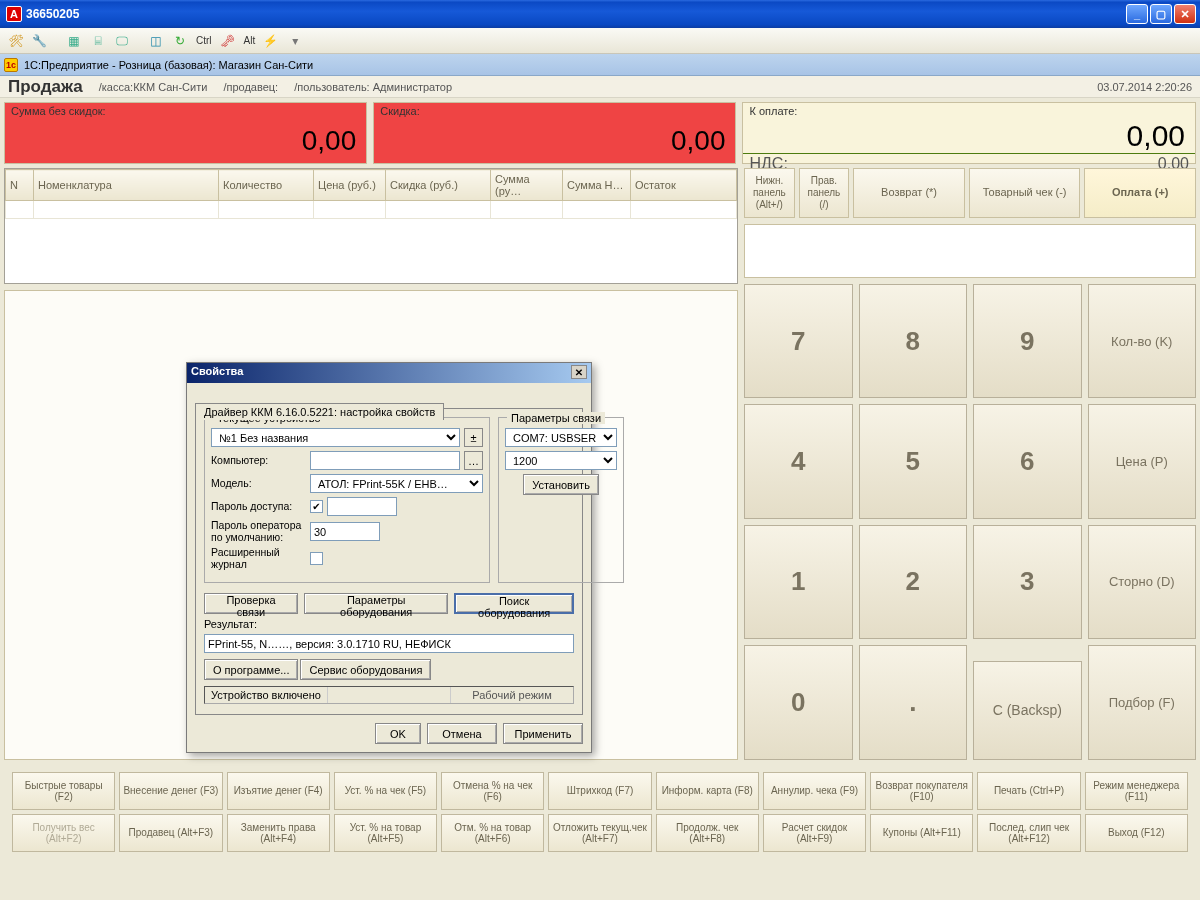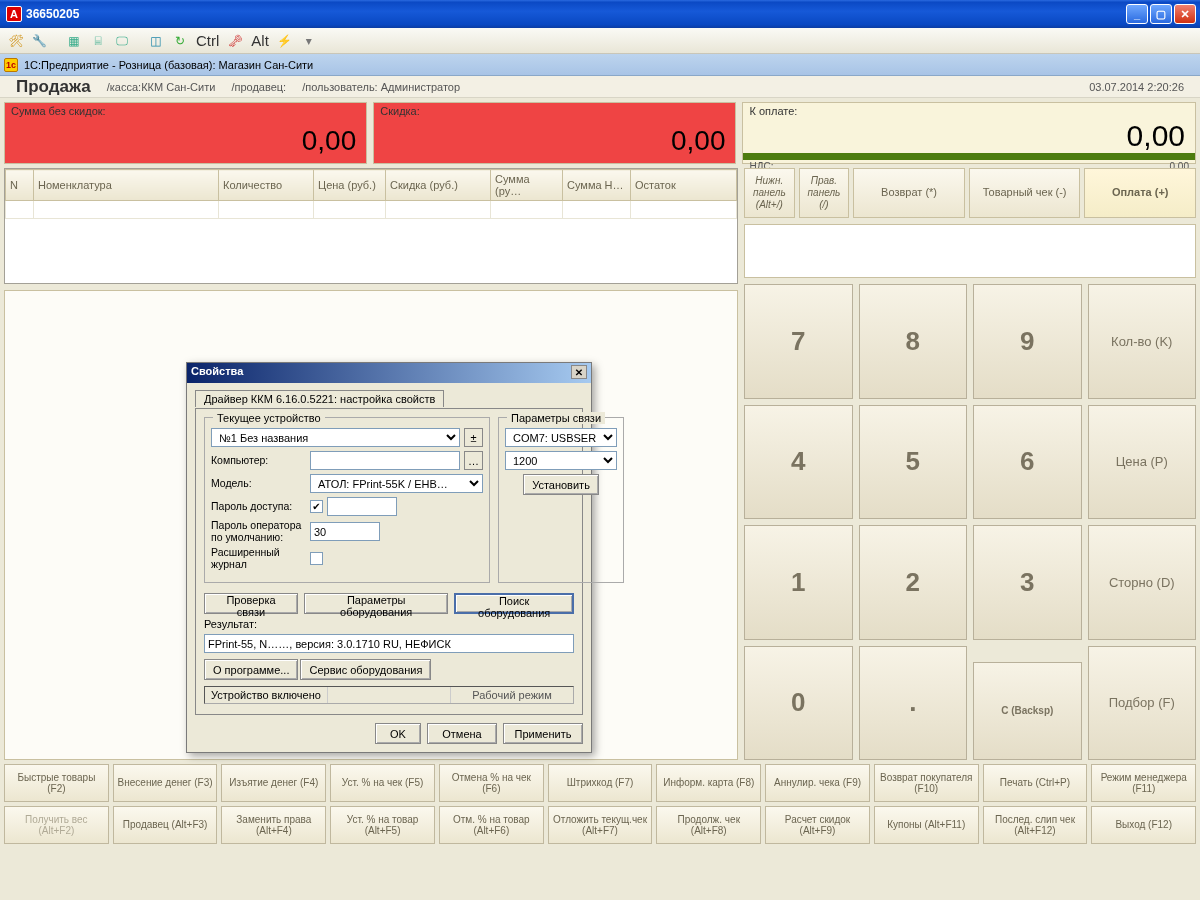--- a/index.html
+++ b/index.html
@@ -34,63 +34,63 @@
   }
   .winbtn.close { background: linear-gradient(#f08070,#d03010);}
   
   .toolbar {
     height: 26px; background: linear-gradient(#fafaf5,#e9e6d7);
     border-bottom: 1px solid #c9c6b8;
     display:flex;align-items:center;gap:4px;padding:0 6px;
   }
   .tbtn { width:20px;height:20px;display:flex;align-items:center;justify-content:center;
     border:1px solid transparent;cursor:pointer;font-size:12px;}
-  .tlabel{font-size:15px;color:#333;padding:0 2px;}
+  .tlabel{font-size:10px;color:#333;padding:0 2px;}
   
   .subtitlebar{
     height:22px;background:linear-gradient(#bdd4ee,#a8c4e6);
     border-bottom:1px solid #8aa8c8;
     display:flex;align-items:center;padding-left:4px;gap:6px;font-size:11px;color:#000;
   }
   .subtitlebar .ico{width:14px;height:14px;background:#fc0;border:1px solid #b70;border-radius:2px;
     display:flex;align-items:center;justify-content:center;font-size:9px;color:#b00;font-weight:bold;}
   
   .hdr {
     height:22px;background:#f3f0e4;border-bottom:1px solid #d8d5c6;
-    display:flex;align-items:center;padding:0 16px;gap:16px;font-size:11px;color:#555;
+    display:flex;align-items:center;padding:0 8px;gap:16px;font-size:11px;color:#555;
   }
   .hdr .bigtitle{font-size:17px;font-weight:bold;color:#333;}
   .hdr .r{margin-left:auto;color:#555;}
   
   .totals {
     display:flex;gap:6px;padding:4px;height:70px;
   }
   .sumbox {
     flex:1;border:1px solid #c9c0a0;background:#ef4444;display:flex;flex-direction:column;
   }
   .sumbox.yellow{background:#f9f4db;}
   .sumbox .lbl{padding:2px 6px;font-size:11px;color:#333;}
   .sumbox .val{font-size:28px;text-align:right;padding:0 10px;flex:1;display:flex;align-items:center;justify-content:flex-end;}
-  .ndsrow{display:flex;font-size:10px;padding:1px 6px;color:#555;border-top:7px solid #4d7c0f;}
+  .ndsrow{display:flex;font-size:16px;padding:1px 6px;color:#555;border-top:1px solid #4d7c0f;}
   .ndsrow span:last-child{margin-left:auto;}
   
   .main{
     display:flex;height:592px;gap:6px;padding:0 4px;
   }
   .leftcol{flex:1;display:flex;flex-direction:column;}
   .rightcol{width:452px;display:flex;flex-direction:column;gap:6px;}
   
   .actionrow{display:flex;gap:4px;height:50px;}
   .abtn{
     border:1px solid #c9c0a0;background:linear-gradient(#fbf8ee,#ece6d0);
     display:flex;align-items:center;justify-content:center;text-align:center;
     font-size:11px;color:#6b6550;padding:2px 4px;cursor:pointer;
     line-height:1.2;
   }
-  .abtn.short{flex:0.8;font-size:10px;font-style:italic;}
+  .abtn.short{flex:0.8;font-size:10px;}
   .abtn.long{flex:2;}
   .abtn.accent{background:linear-gradient(#fff6da,#f5edc8);font-weight:bold;}
   
   .spacerrow{height:54px;border:1px solid #c9c0a0;background:#fff;}
   
   .items{
     border:1px solid #a3a096;background:#fff;
     height:116px;margin-bottom:6px;flex-shrink:0;
   }
   .items table{width:100%;border-collapse:collapse;font-size:11px;}
@@ -102,23 +102,23 @@
   .items td{border:1px solid #e8e5d6;height:18px;}
   .restarea{flex:1;background:#fdfcf7;border:1px solid #c9c0a0;}
   
   .keypad{display:grid;grid-template-columns:repeat(4,1fr);gap:6px;flex:1;}
   .kbtn{
     border:1px solid #b8b09a;background:linear-gradient(#f7f3e6,#e4ddc7);
     display:flex;align-items:center;justify-content:center;
     font-size:26px;color:#7a7360;font-weight:bold;cursor:pointer;
   }
   .kbtn.side{font-size:13px;font-weight:normal;}
-  .kbtn.wide{font-size:10px;font-weight:bold;margin-top:16px;}
-  
-  .bottomrows{padding:4px;display:flex;flex-direction:column;gap:4px;}
+  .kbtn.wide{font-size:14px;font-weight:normal;margin-top:16px;}
+  
+  .bottomrows{padding:12px;display:flex;flex-direction:column;gap:4px;}
   .brow{display:flex;gap:4px;}
   .bbtn{
     flex:1;height:38px;border:1px solid #c0b89e;background:linear-gradient(#fbf8ee,#ece6d0);
     display:flex;align-items:center;justify-content:center;text-align:center;
     font-size:10px;color:#6b6550;line-height:1.15;cursor:pointer;padding:1px 2px;
   }
   .bbtn.dis{color:#b0aa96;}
   
   .modal{
     position:absolute;left:186px;top:362px;width:406px;
@@ -128,21 +128,21 @@
   }
   .modal .mtitle{
     height:20px;background:linear-gradient(to right,#0a246a,#a6caf0);
     color:#fff;font-weight:bold;padding:2px 4px;font-size:11px;
     display:flex;align-items:flex-start;
   }
   .modal .mtitle .x{margin-left:auto;width:16px;height:14px;background:#d8d4c8;border:1px solid #888;
     color:#000;display:flex;align-items:center;justify-content:center;font-size:10px;cursor:pointer;font-weight:bold;}
   .modal .mbody{padding:6px 8px 8px;}
   .tabstrip{display:flex;margin-bottom:2px;}
-  .tab{background:#ece9d8;border:1px solid #888;border-bottom:none;padding:2px 8px;font-size:11px;position:relative;top:1px;z-index:2;}
+  .tab{background:#ece9d8;border:1px solid #888;border-bottom:none;padding:2px 8px;font-size:11px;position:relative;top:14px;z-index:2;}
   .tabpage{border:1px solid #888;background:#ece9d8;padding:8px 8px 10px;}
   .fs{border:1px solid #aaa;padding:6px 6px 8px;margin-bottom:6px;}
   .fs .leg{position:relative;top:-12px;background:#ece9d8;padding:0 4px;display:inline-block;margin-left:2px;font-size:11px;}
   .fs .inner{margin-top:-8px;}
   .frow{display:flex;align-items:center;gap:4px;margin-bottom:4px;}
   .frow .lab{width:95px;font-size:10.5px;line-height:1.1;}
   .minput, select.sel {
     border:1px solid #7f9db9;background:#fff;height:19px;font-size:11px;padding:1px 3px;
   }
   .sqbtn{width:19px;height:19px;border:1px solid #888;background:#ece9d8;font-size:11px;

